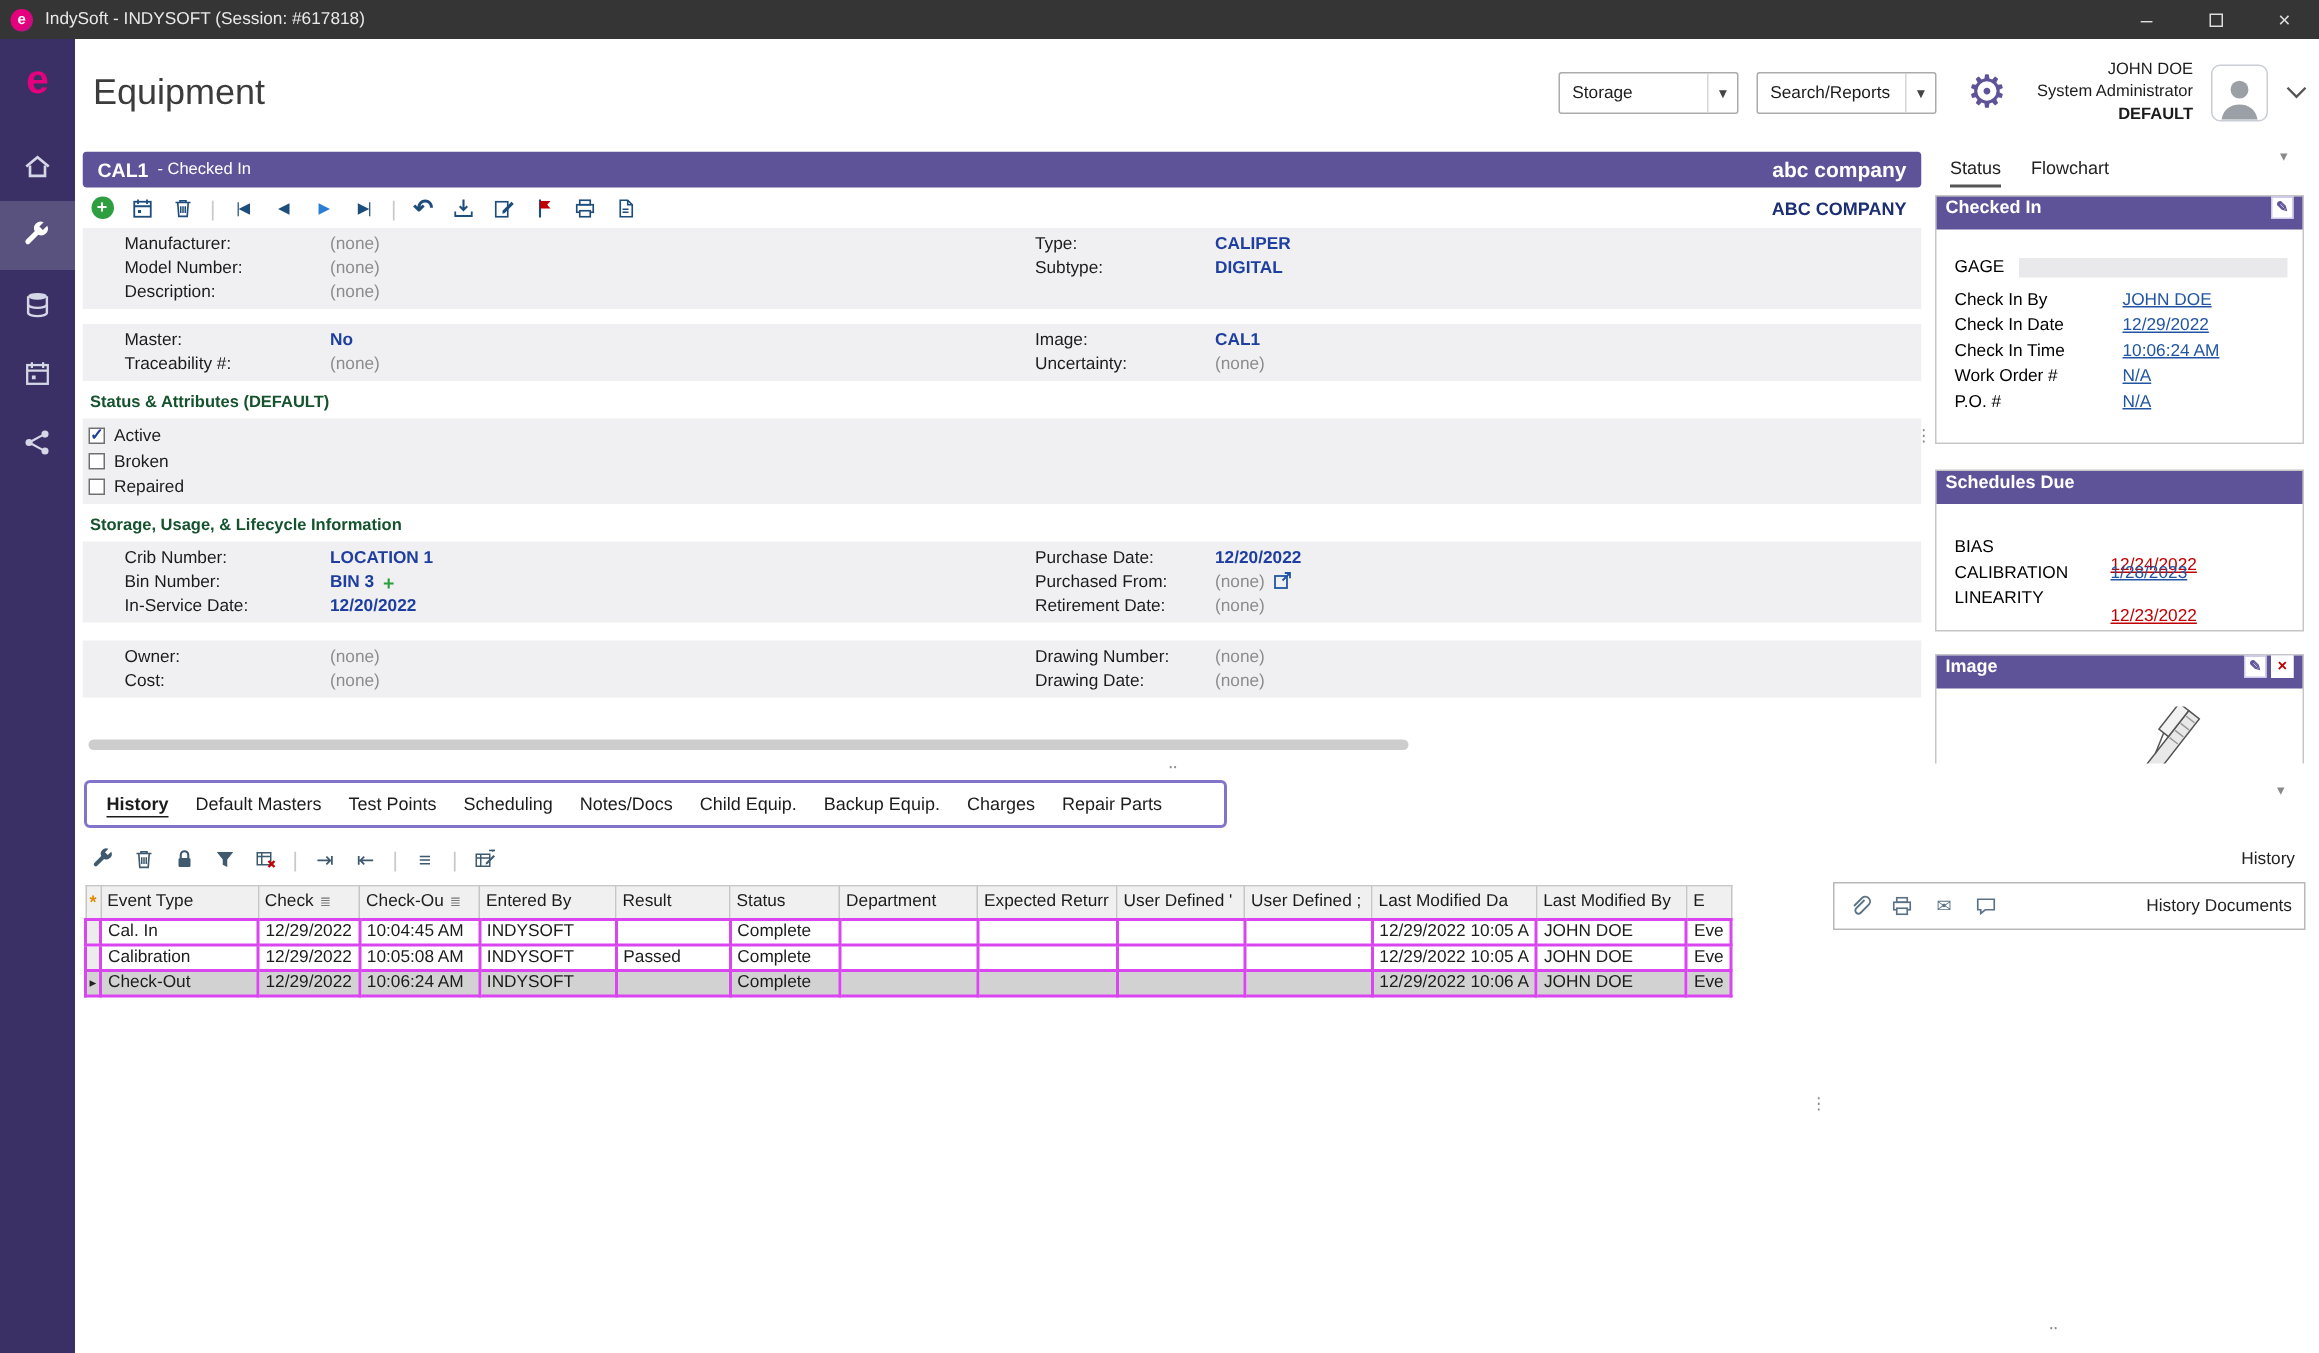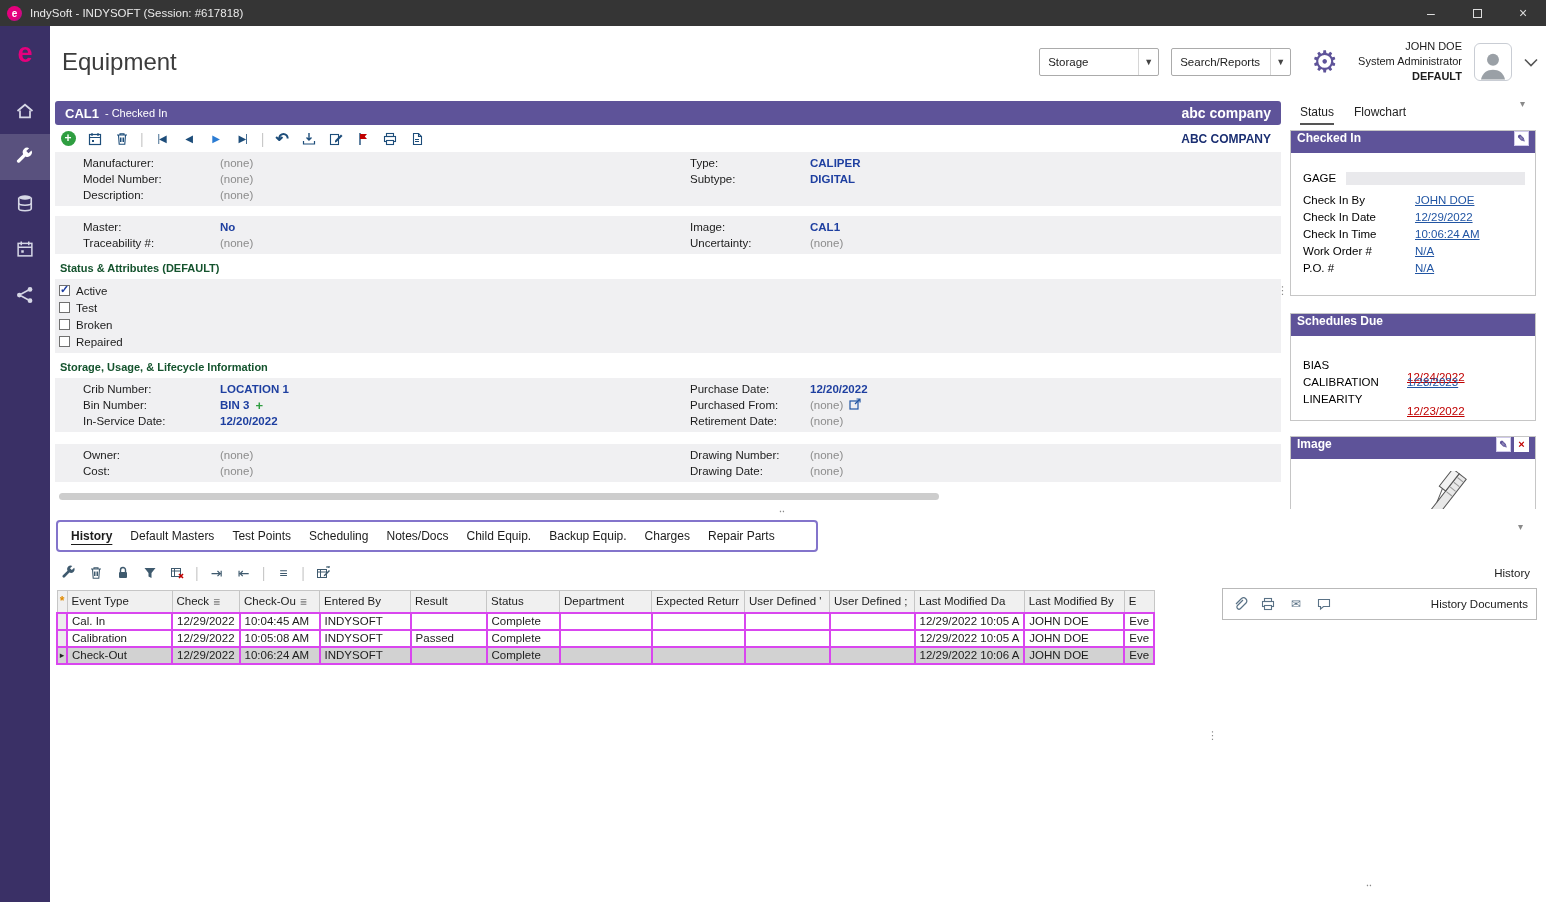--- a/index.html
+++ b/index.html
@@ -330,24 +330,20 @@
           <span class="fl2">Uncertainty:</span>
           <span class="fv2 muted">(none)</span>
         </div>
       </div>
 
       <div class="section-h">Status &amp; Attributes (DEFAULT)</div>
       <div class="band">
         <div class="cbrow">
           <span class="cb checked"></span>
           <span>Active</span>
-        </div>
-        <div class="cbrow">
-          <span class="cb"></span>
-          <span>Test</span>
         </div>
         <div class="cbrow">
           <span class="cb"></span>
           <span>Broken</span>
         </div>
         <div class="cbrow">
           <span class="cb"></span>
           <span>Repaired</span>
         </div>
       </div>

